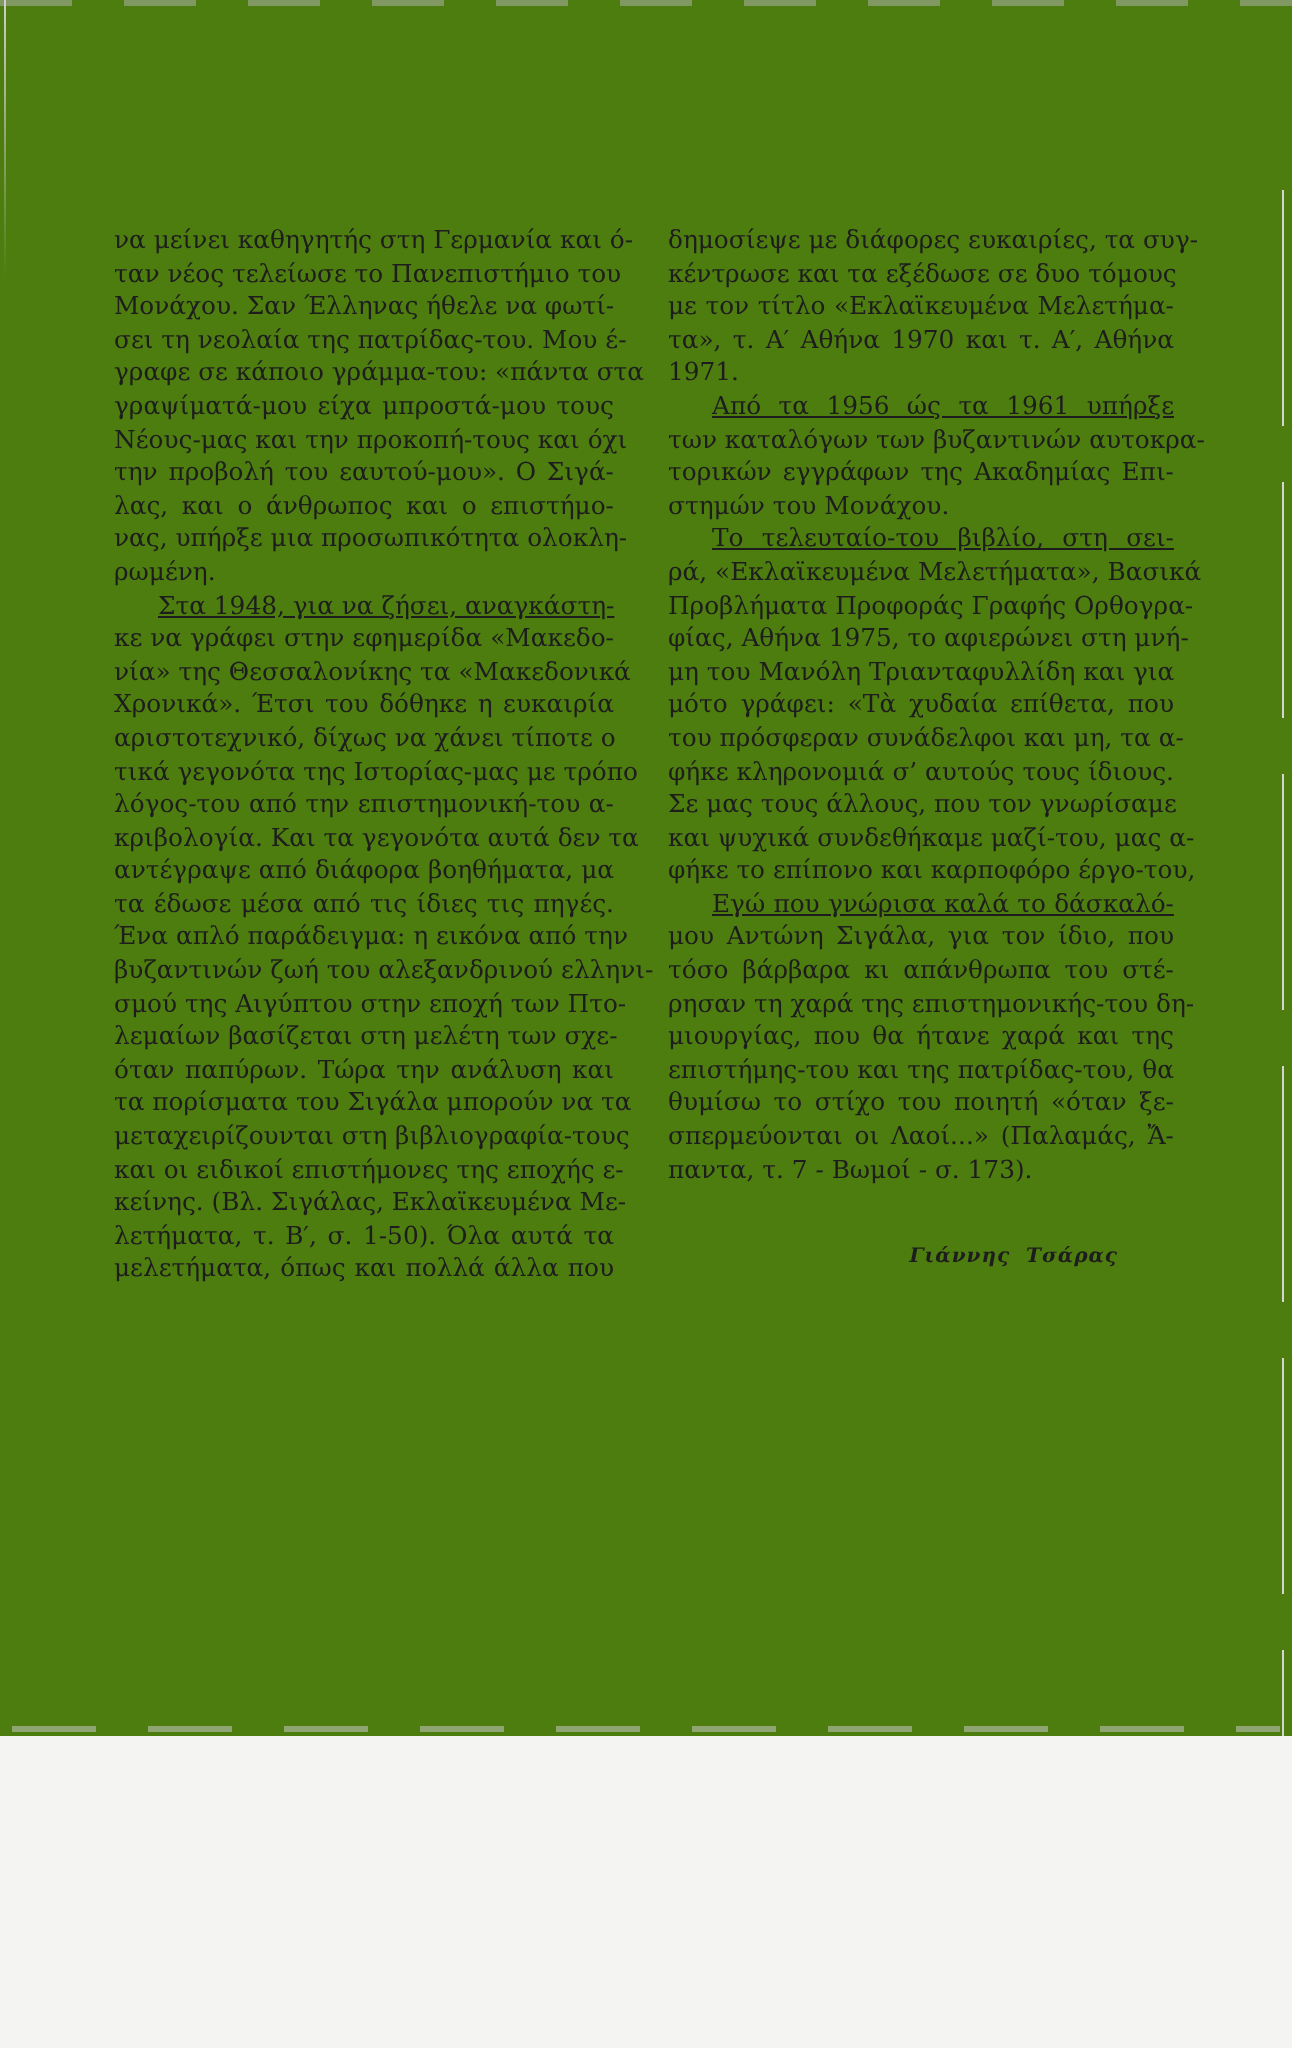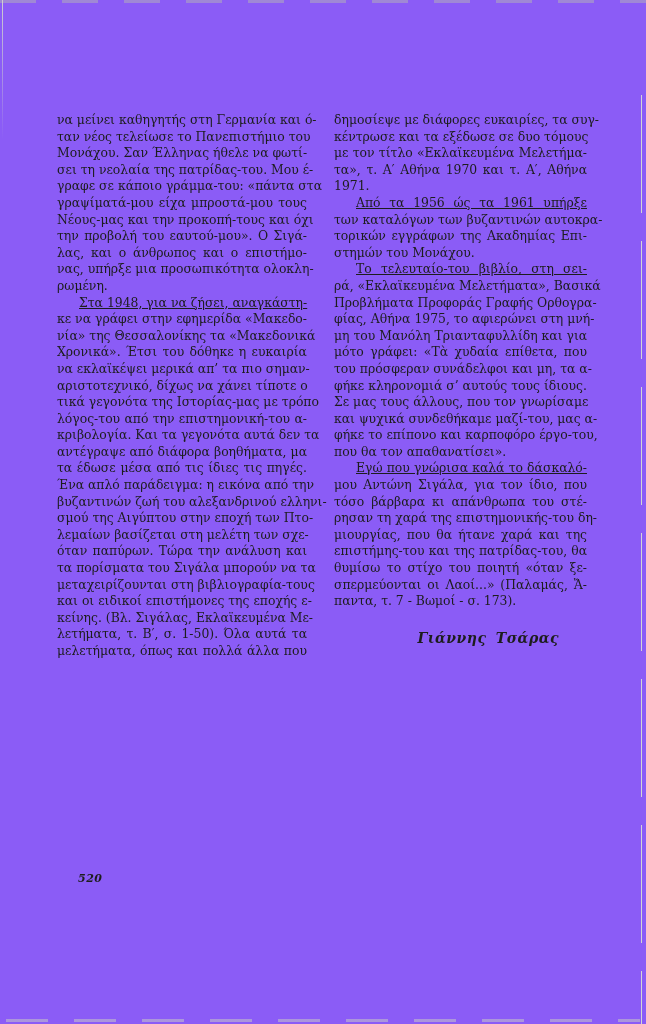--- a/index.html
+++ b/index.html
@@ -4,23 +4,23 @@
 <style>
   html, body {
     margin: 0;
     padding: 0;
     background: #f4f4f2;
     font-family: "DejaVu Serif", serif;
   }
   .page {
     position: relative;
     width: 646px;
-    height: 1024px;
+    height: 868px;
     margin: 0 auto;
-    background: #8b5cf6;
+    background: #4d7c0f;
     overflow: hidden;
     color: #1d1d1d;
   }
   
   .edge-top {
     position: absolute; top: 0; left: 0; right: 0; height: 3px;
     background: repeating-linear-gradient(90deg,
       #b4b4b4 0 36px, rgba(0,0,0,0) 36px 62px);
     opacity: .5;
   }
@@ -53,24 +53,24 @@
     height: 16.6px;
     white-space: nowrap;
     text-align: justify;
     text-align-last: justify;
     text-justify: inter-word;
     color: #1d1d1d;
   }
   .line.end    { text-align-last: left; }
   .line.indent { padding-left: 22px; text-decoration: underline; }
   .signature {
-    margin-top: 20px;
+    margin-top: 30px;
     padding-right: 28px;
     text-align: right;
-    font-size: 14px;
+    font-size: 10px;
     font-weight: bold;
     font-style: italic;
     letter-spacing: .5px;
     word-spacing: 4px;
   }
   .page-number {
     position: absolute;
     left: 78px;
     top: 872px;
     font-size: 11px;
@@ -97,21 +97,20 @@
       <div class="line">γραψίματά-μου είχα μπροστά-μου τους</div>
       <div class="line">Νέους-μας και την προκοπή-τους και όχι</div>
       <div class="line">την προβολή του εαυτού-μου». Ο Σιγά-</div>
       <div class="line">λας, και ο άνθρωπος και ο επιστήμο-</div>
       <div class="line">νας, υπήρξε μια προσωπικότητα ολοκλη-</div>
       <div class="line end">ρωμένη.</div>
       <div class="line indent">Στα 1948, για να ζήσει, αναγκάστη-</div>
       <div class="line">κε να γράφει στην εφημερίδα «Μακεδο-</div>
       <div class="line">νία» της Θεσσαλονίκης τα «Μακεδονικά</div>
       <div class="line">Χρονικά». Έτσι του δόθηκε η ευκαιρία</div>
-      <div class="line">να εκλαϊκέψει μερικά απ’ τα πιο σημαν-</div>
       <div class="line">αριστοτεχνικό, δίχως να χάνει τίποτε ο</div>
       <div class="line">τικά γεγονότα της Ιστορίας-μας με τρόπο</div>
       <div class="line">λόγος-του από την επιστημονική-του α-</div>
       <div class="line">κριβολογία. Και τα γεγονότα αυτά δεν τα</div>
       <div class="line">αντέγραψε από διάφορα βοηθήματα, μα</div>
       <div class="line">τα έδωσε μέσα από τις ίδιες τις πηγές.</div>
       <div class="line">Ένα απλό παράδειγμα: η εικόνα από την</div>
       <div class="line">βυζαντινών ζωή του αλεξανδρινού ελληνι-</div>
       <div class="line">σμού της Αιγύπτου στην εποχή των Πτο-</div>
       <div class="line">λεμαίων βασίζεται στη μελέτη των σχε-</div>
@@ -139,21 +138,20 @@
       <div class="line">ρά, «Εκλαϊκευμένα Μελετήματα», Βασικά</div>
       <div class="line">Προβλήματα Προφοράς Γραφής Ορθογρα-</div>
       <div class="line">φίας, Αθήνα 1975, το αφιερώνει στη μνή-</div>
       <div class="line">μη του Μανόλη Τριανταφυλλίδη και για</div>
       <div class="line">μότο γράφει: «Τὰ χυδαία επίθετα, που</div>
       <div class="line">του πρόσφεραν συνάδελφοι και μη, τα α-</div>
       <div class="line">φήκε κληρονομιά σ’ αυτούς τους ίδιους.</div>
       <div class="line">Σε μας τους άλλους, που τον γνωρίσαμε</div>
       <div class="line">και ψυχικά συνδεθήκαμε μαζί-του, μας α-</div>
       <div class="line">φήκε το επίπονο και καρποφόρο έργο-του,</div>
-      <div class="line end">που θα τον απαθανατίσει».</div>
       <div class="line indent">Εγώ που γνώρισα καλά το δάσκαλό-</div>
       <div class="line">μου Αντώνη Σιγάλα, για τον ίδιο, που</div>
       <div class="line">τόσο βάρβαρα κι απάνθρωπα του στέ-</div>
       <div class="line">ρησαν τη χαρά της επιστημονικής-του δη-</div>
       <div class="line">μιουργίας, που θα ήτανε χαρά και της</div>
       <div class="line">επιστήμης-του και της πατρίδας-του, θα</div>
       <div class="line">θυμίσω το στίχο του ποιητή «όταν ξε-</div>
       <div class="line">σπερμεύονται οι Λαοί...» (Παλαμάς, Ἄ-</div>
       <div class="line end">παντα, τ. 7 - Βωμοί - σ. 173).</div>
       <div class="signature">Γιάννης Τσάρας</div>

